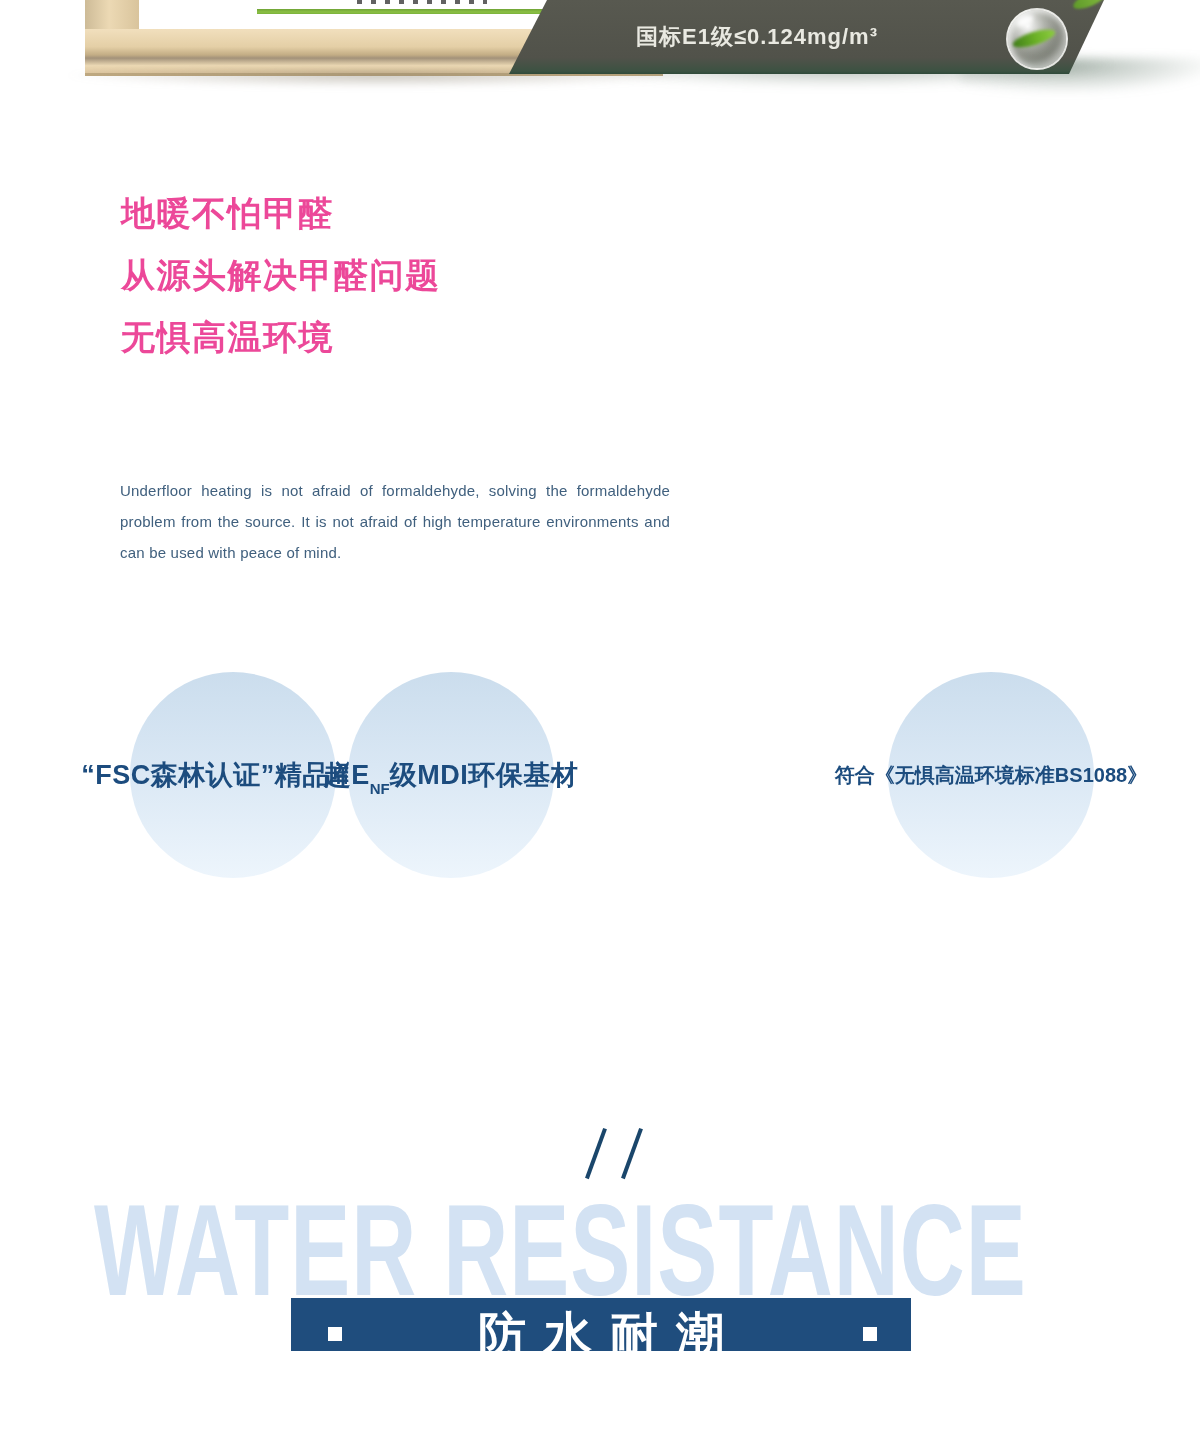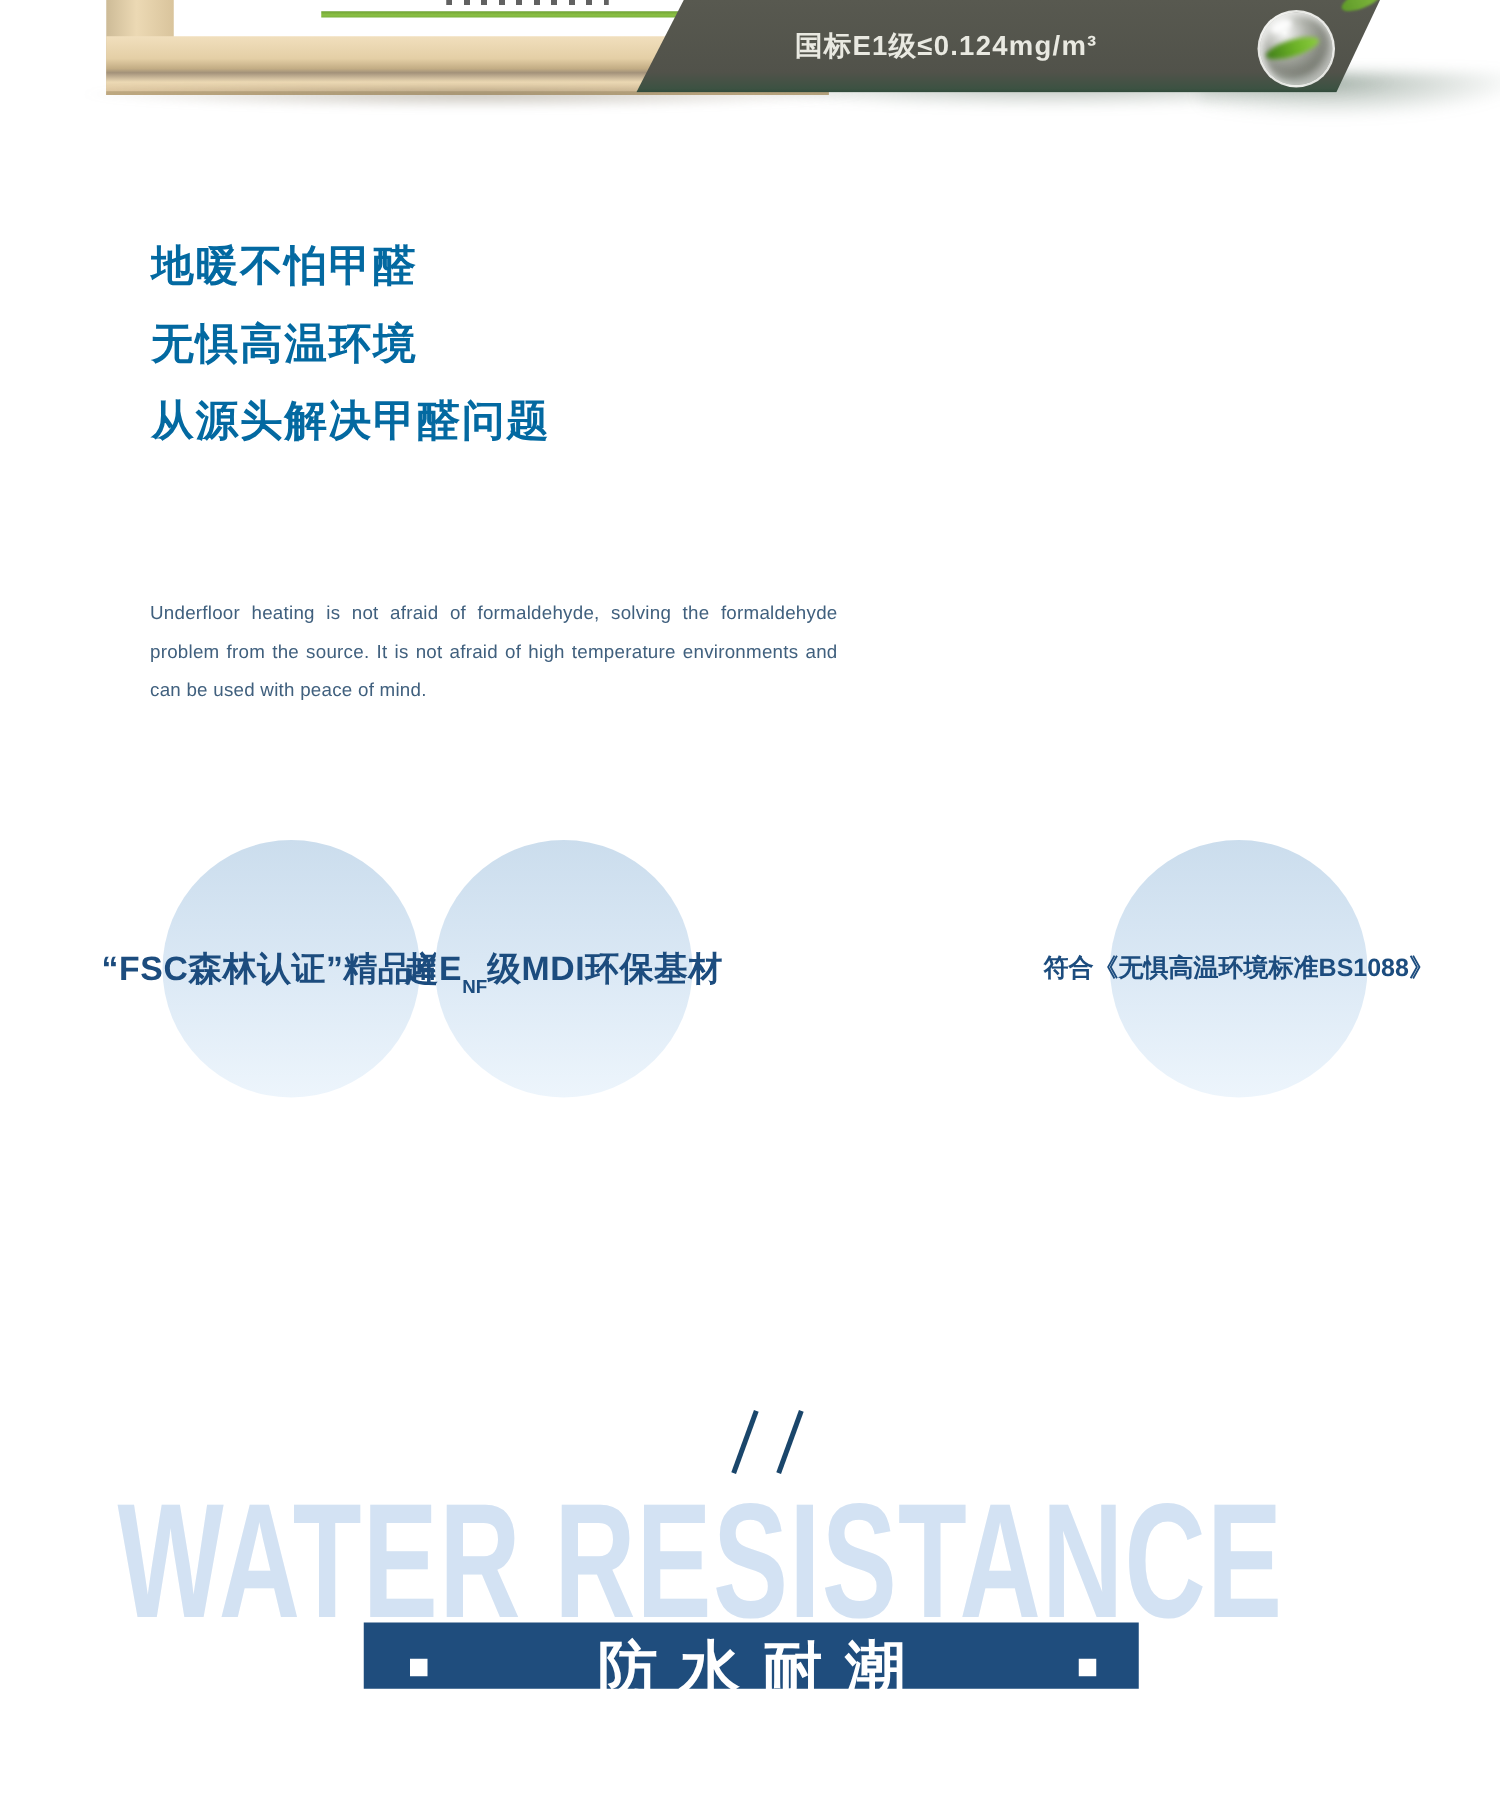--- a/index.html
+++ b/index.html
@@ -50,21 +50,21 @@
     background:linear-gradient(90deg,#3f7d18,#6cb227 55%,#8ccc3f);
     transform:rotate(-17deg);filter:blur(1.5px);}
   .sphere-glint{position:absolute;left:8px;top:6px;width:18px;height:10px;border-radius:50%;
     background:rgba(255,255,255,.9);transform:rotate(-25deg);filter:blur(2px);}
   .leaf-sliver{position:absolute;left:1072px;top:-7px;width:36px;height:13px;border-radius:50%;z-index:4;
     background:linear-gradient(90deg,#5f9a2a,#86bd3f);transform:rotate(-24deg);filter:blur(1px);}
 
   
   .headline{position:absolute;left:121px;top:182px;z-index:1;}
   .headline .h-line{font-size:34px;line-height:62px;font-weight:600;
-    color:#0369a1;letter-spacing:1.5px;}
+    color:#ec4899;letter-spacing:1.5px;}
 
   
   .desc{position:absolute;left:120px;top:460px;width:550px;
     font-size:15px;line-height:31px;color:#40607e;
     text-align:justify;text-justify:inter-word;letter-spacing:.2px;}
 
   
   .badge{position:absolute;top:672px;width:206px;height:206px;border-radius:50%;
     background:linear-gradient(180deg,#cbdded 0%,#d9e7f4 45%,#edf5fc 100%);
     display:flex;flex-direction:row;align-items:center;justify-content:center;
@@ -119,22 +119,22 @@
     <div class="top-banner-label">国标E1级≤0.124mg/m³</div>
   </div>
   <div class="sphere">
     <div class="sphere-leaf"></div>
     <div class="sphere-glint"></div>
   </div>
   <div class="leaf-sliver"></div>
 
   <div class="headline">
     <div class="h-line">地暖不怕甲醛</div>
+    <div class="h-line">从源头解决甲醛问题</div>
     <div class="h-line">无惧高温环境</div>
-    <div class="h-line">从源头解决甲醛问题</div>
   </div>
 
   <p class="desc">Underfloor heating is not afraid of formaldehyde, solving the formaldehyde problem from the source. It is not afraid of high temperature environments and can be used with peace of mind.</p>
 
   <div class="badge badge-1">
     <div class="bl">“FSC森林认证”</div>
     <div class="bl">精品单板</div>
   </div>
 
   <div class="badge badge-2">

